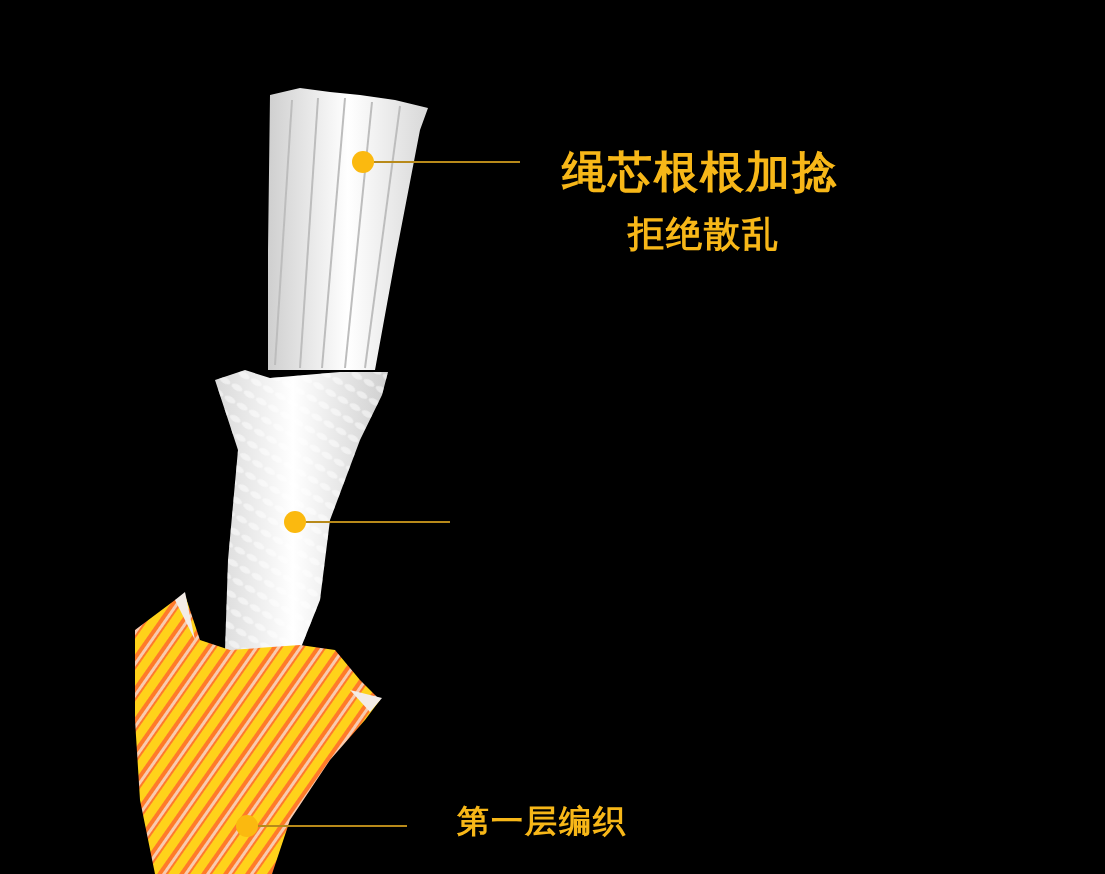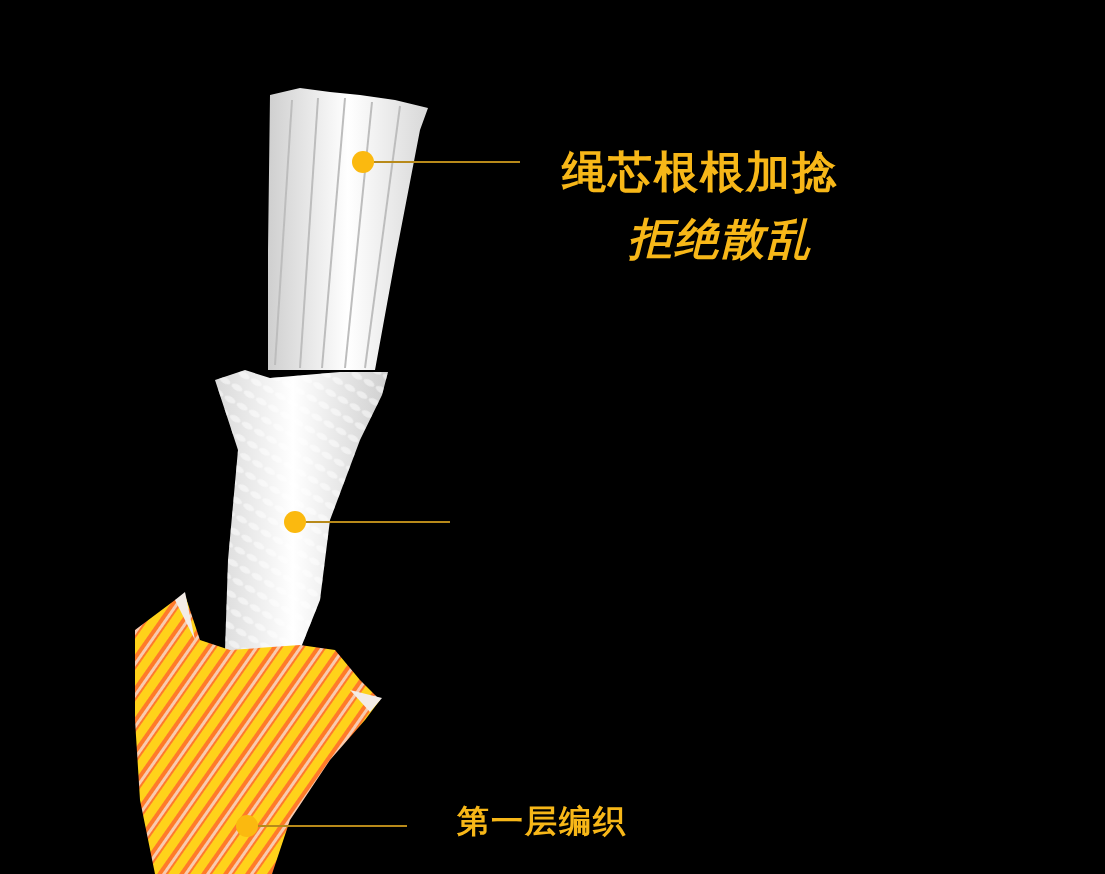--- a/index.html
+++ b/index.html
@@ -3,21 +3,21 @@
   <meta charset="utf-8">
   <style>
     html, body { margin: 0; padding: 0; background: #000; }
     body { width: 1105px; height: 874px; position: relative; overflow: hidden;
            font-family: "DejaVu Sans", sans-serif; }
     .stage { position: absolute; left: 0; top: 0; width: 1105px; height: 874px; background: #000; }
     svg.rope { position: absolute; left: 0; top: 0; }
     .label { position: absolute; color: #f7b718; font-weight: bold; white-space: nowrap;
              letter-spacing: 2px; }
     .label.l1 { left: 562px; top: 143px; font-size: 44px; }
-    .label.l1b { left: 628px; top: 210px; font-size: 44px; font-style: italic; }
+    .label.l1b { left: 628px; top: 210px; font-size: 36px; }
     .label.l2 { left: 505px; top: 505px; font-size: 46px; }
     .label.l3 { left: 457px; top: 800px; font-size: 32px; }
     .dot { position: absolute; width: 22px; height: 22px; border-radius: 50%; background: #fbb90f; }
     .leader { position: absolute; height: 2px; background: #b88a1a; }
   </style>
 </head>
 <body>
 
 <div class="stage">
 

